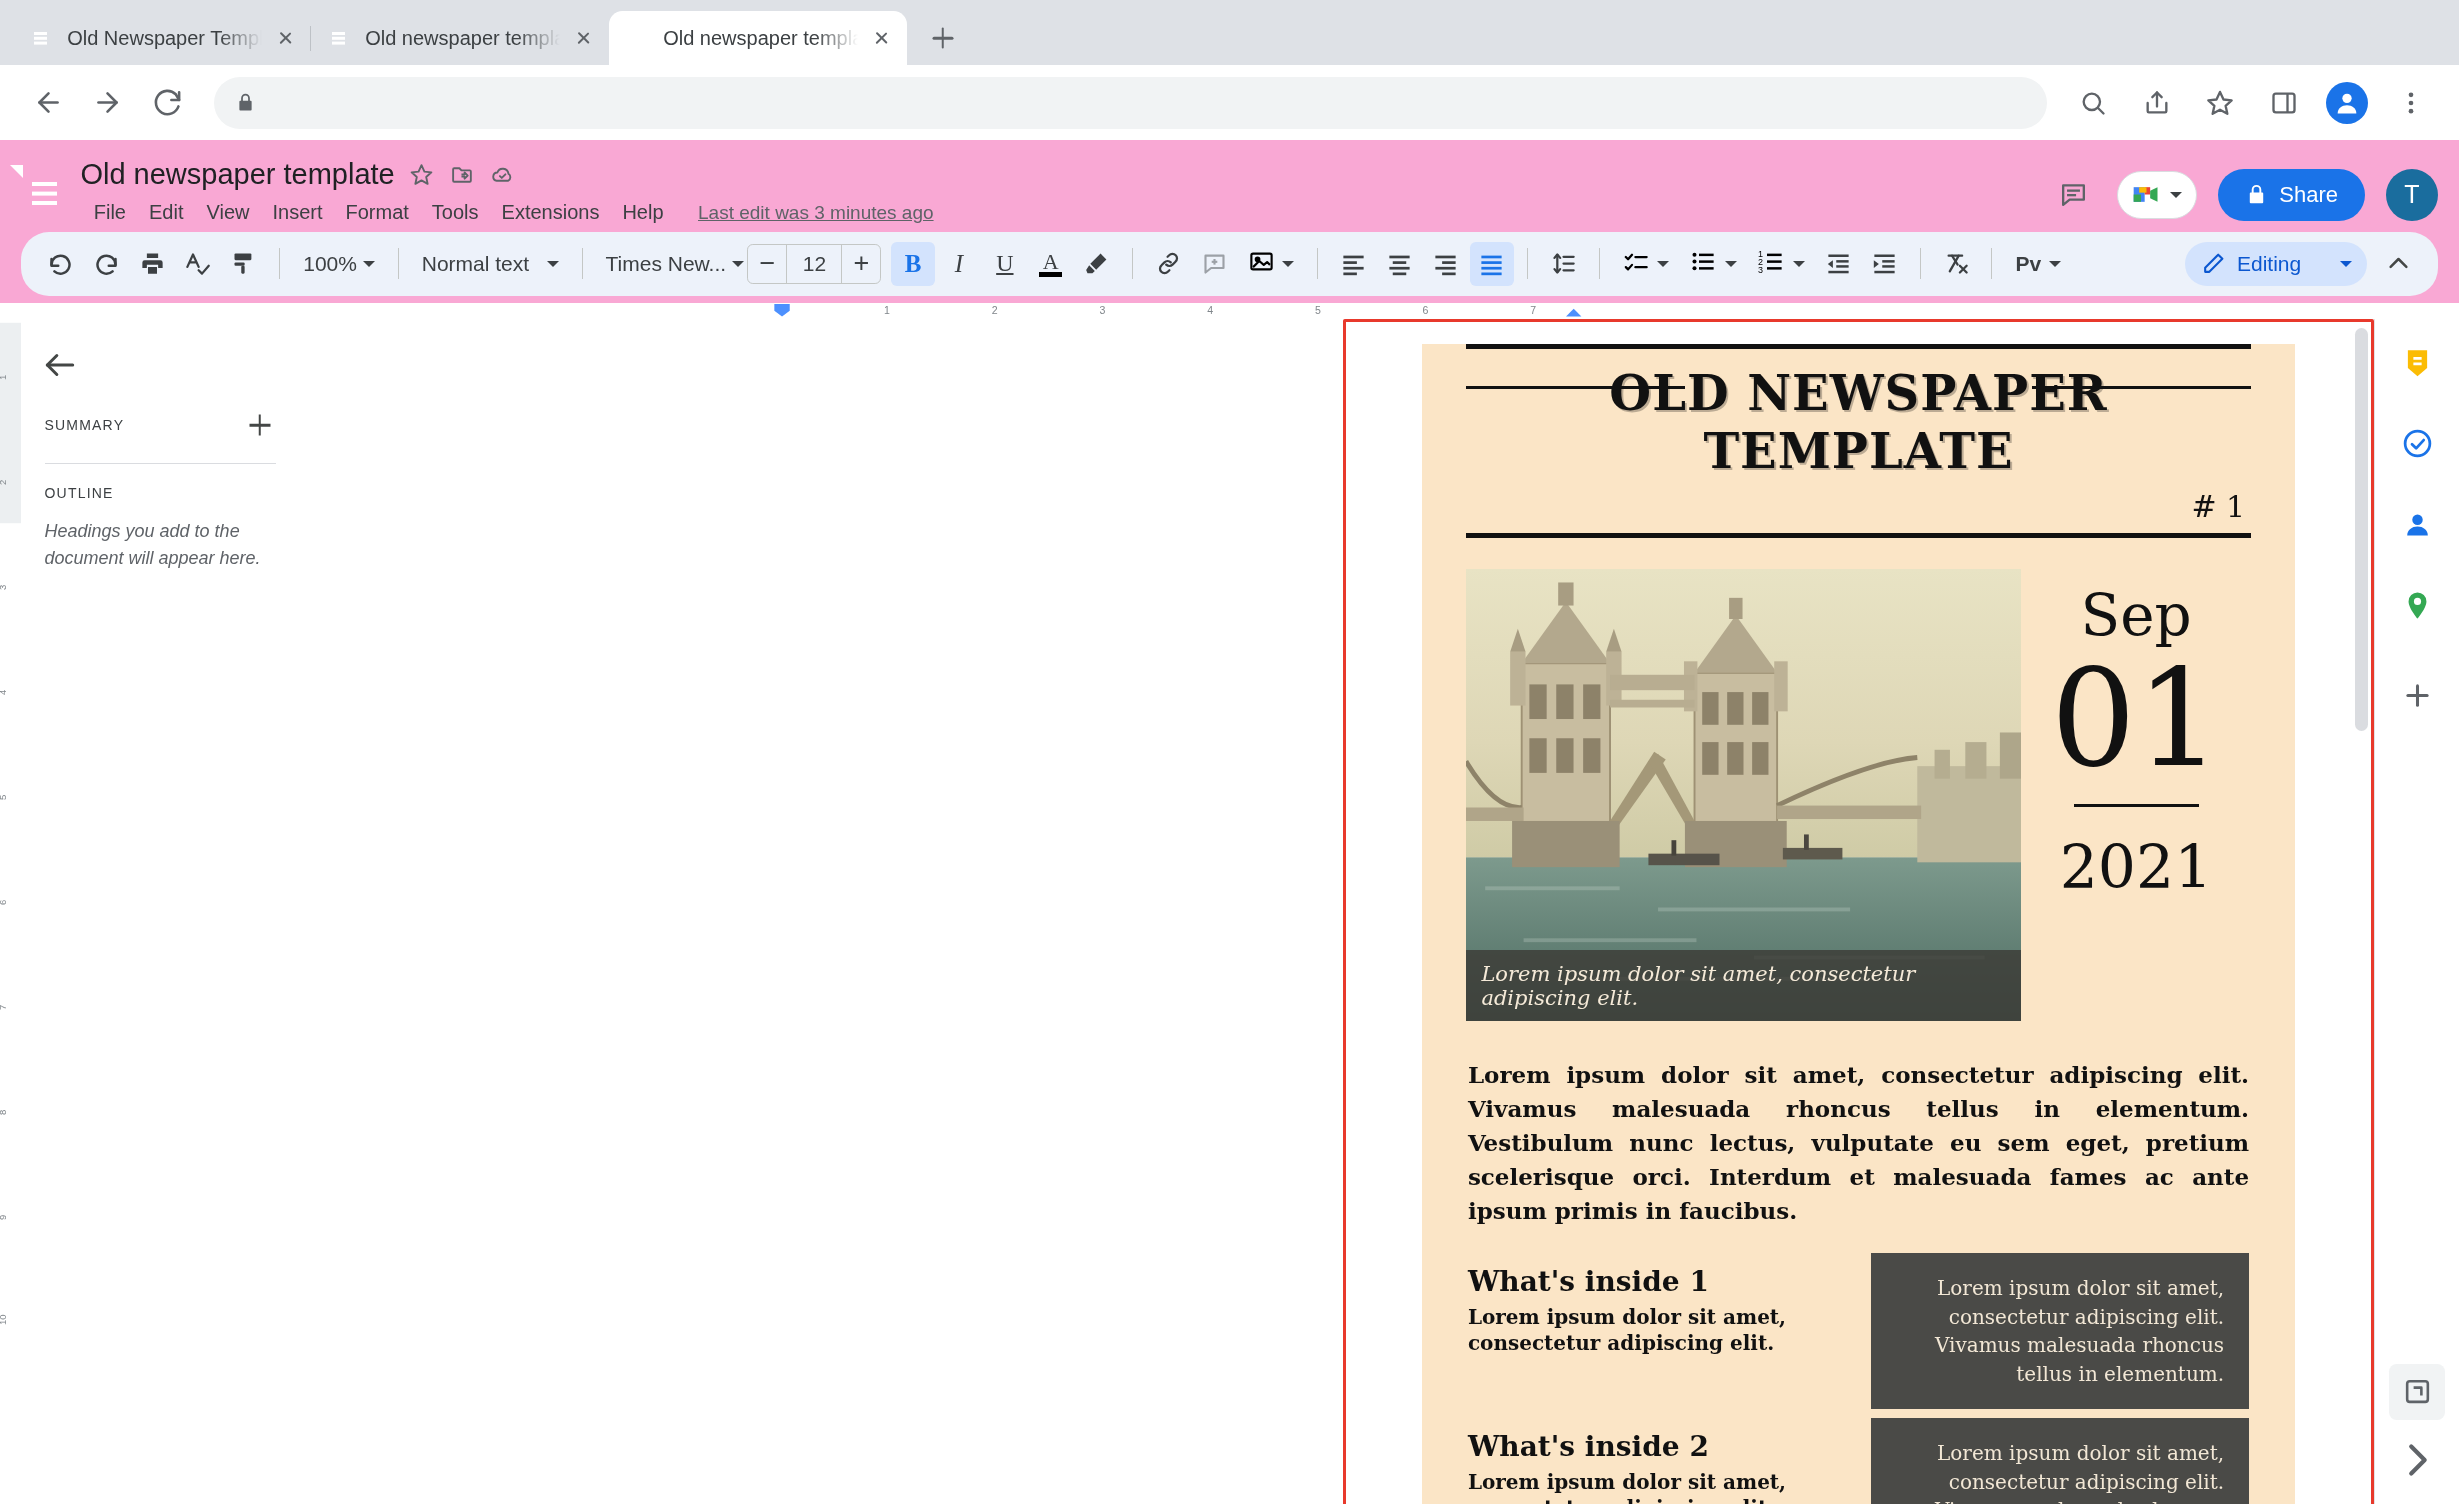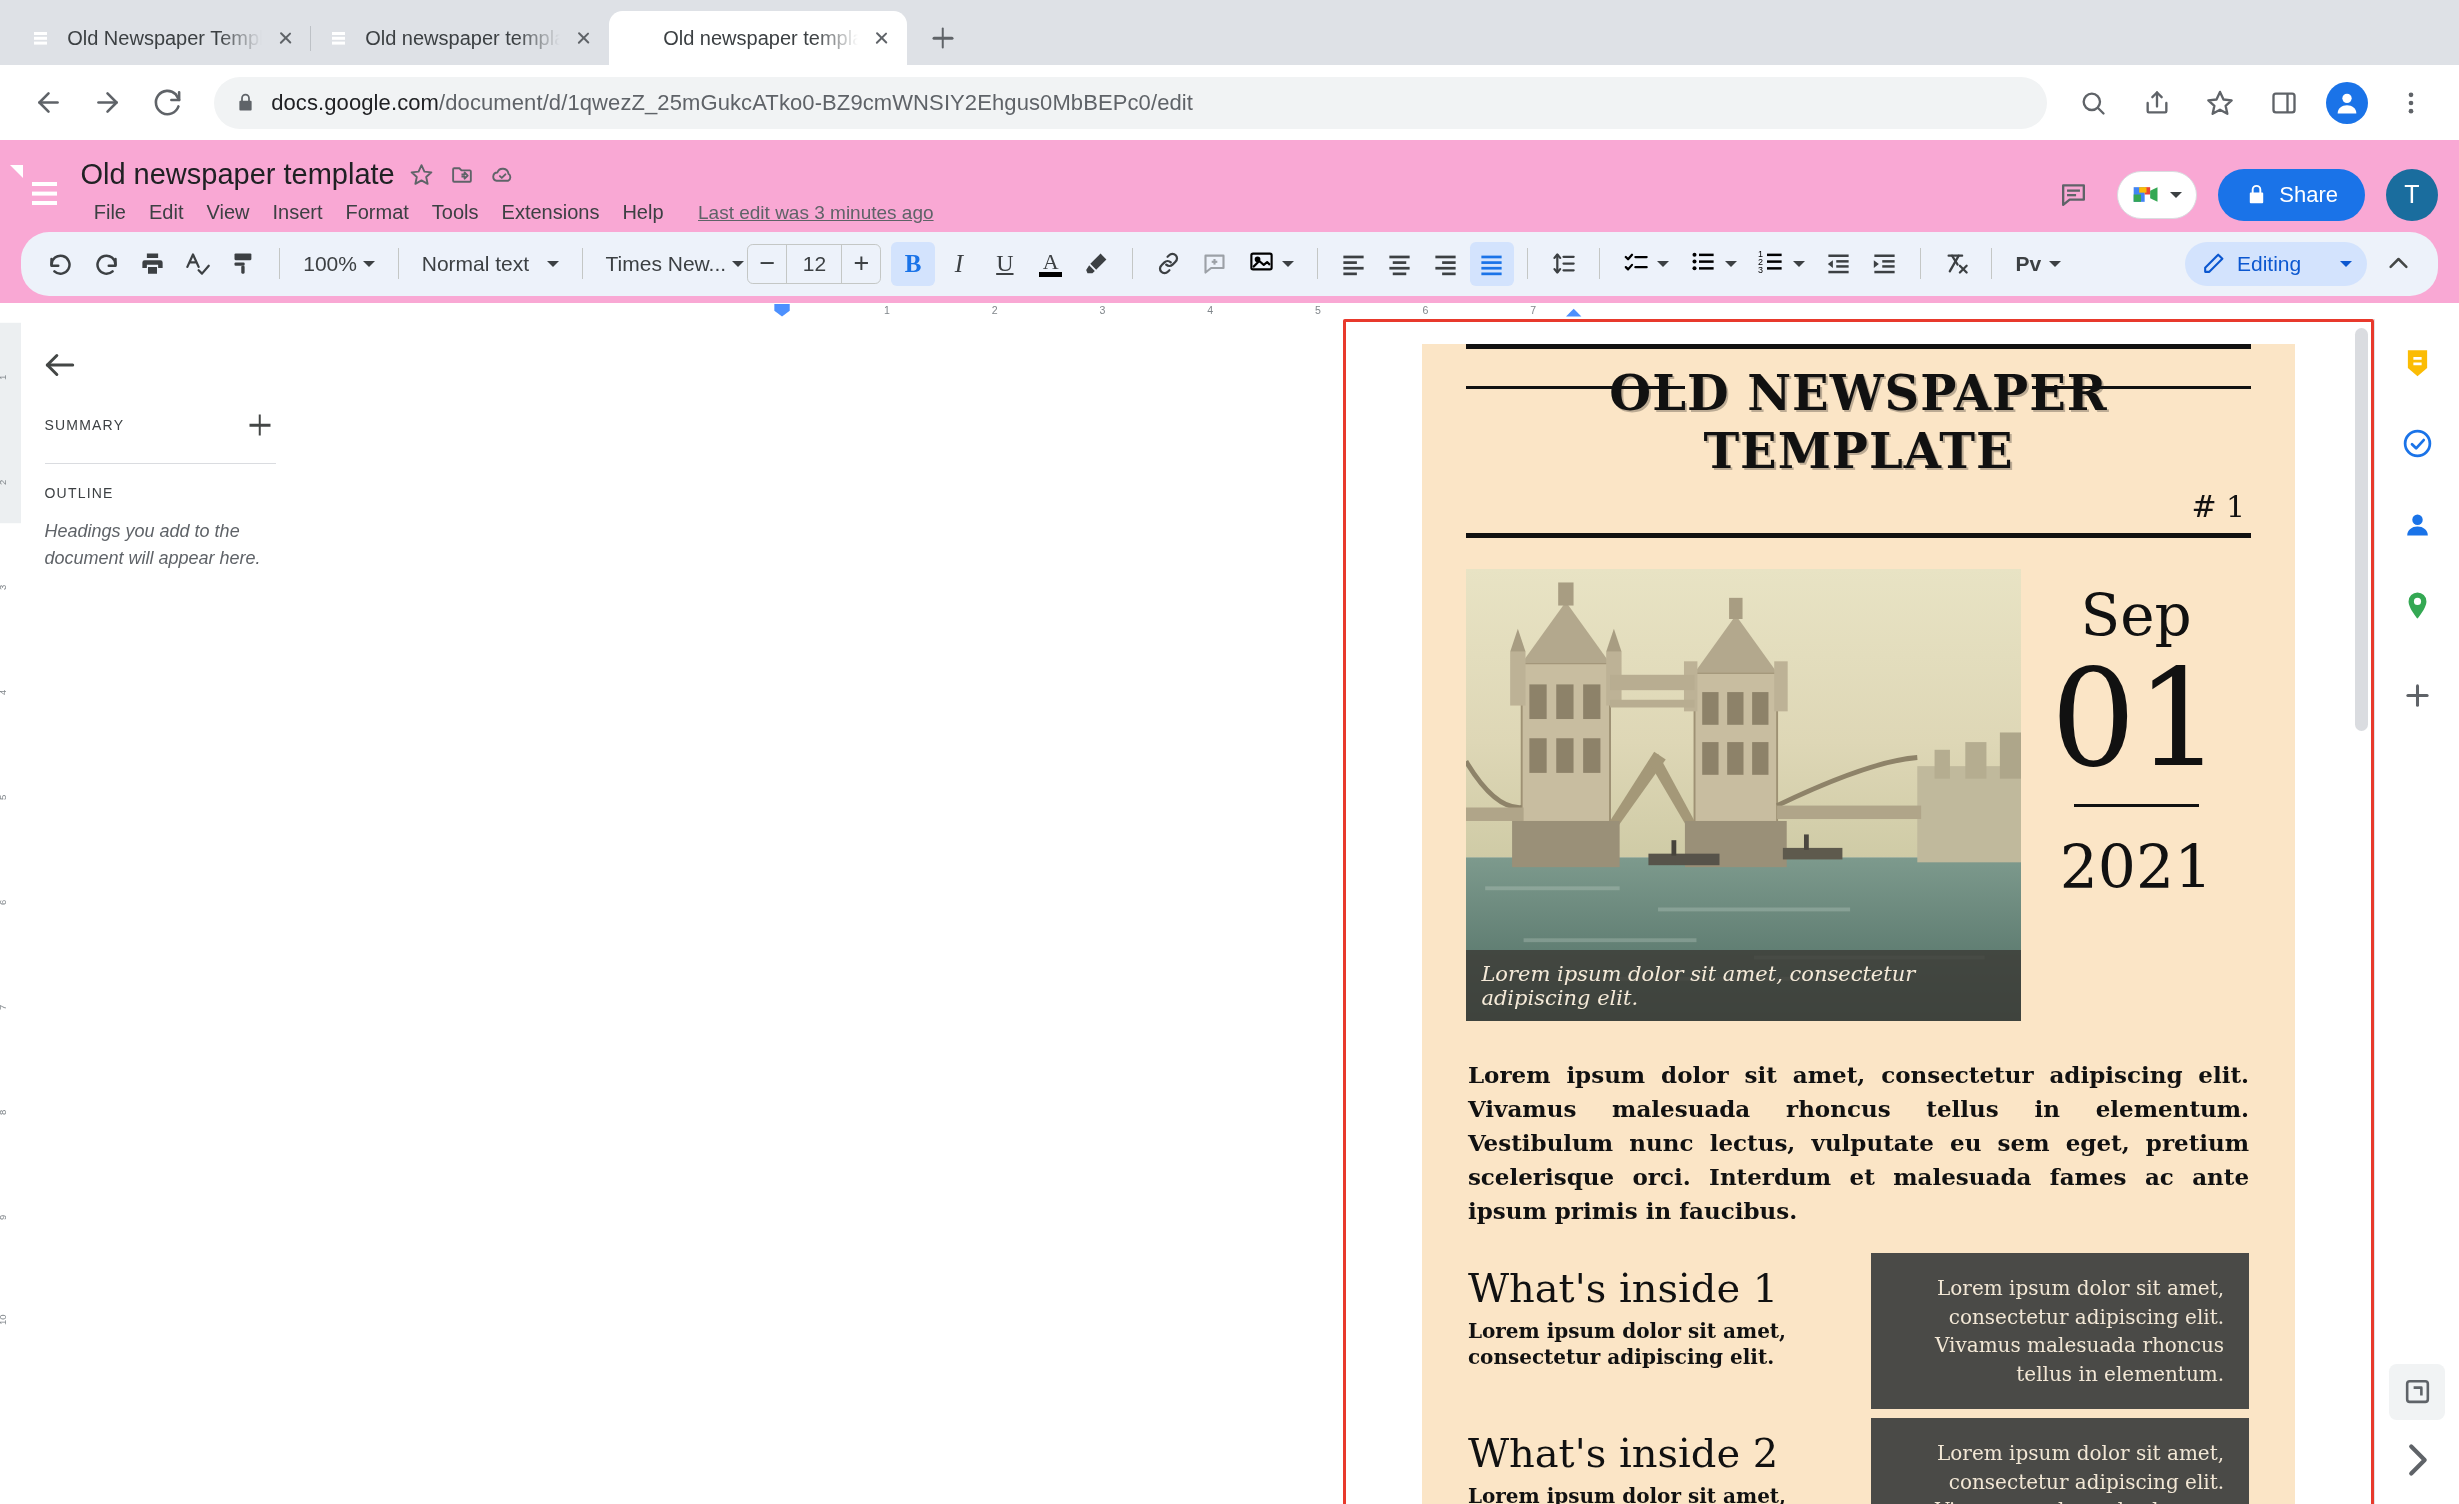--- a/index.html
+++ b/index.html
@@ -203,21 +203,21 @@
 
   .np-lead {
     font-family:"DejaVu Serif", serif; font-weight:700; font-size:23px; line-height:1.48;
     text-align:justify; color:#111; padding: 37px 1.9px 0 1.9px;
   }
 
   .np-inside { padding: 25px 1.9px 0 1.9px; display:flex; flex-direction:column; gap:0; }
   .np-row { display:flex; align-items:stretch; min-height:140px; }
   .np-row + .np-row { margin-top:9.6px; }
   .np-left { width:403px; flex:none; padding-right:23px; padding-top:11.5px;}
-  .np-h { font-family:"DejaVu Serif", serif; font-weight:400; font-size:40px; color:#111; line-height:1.18; }
+  .np-h { font-family:"DejaVu Serif", serif; font-weight:700; font-size:28px; color:#111; line-height:1.18; }
   .np-sub { font-family:"DejaVu Serif", serif; font-weight:700; font-size:20px; color:#111; line-height:1.32; padding-top:5.8px;}
   .np-card {
     flex:1; background:#4a4a47; color:#f2e7d5; font-family:"DejaVu Serif", serif; font-size:20px;
     line-height:1.42; text-align:right; padding: 21px 25px; display:flex; align-items:center; justify-content:flex-end;
   }
 
   
   .vscroll{ position:absolute; right:5.8px; top:9.6px; width:13.4px; bottom:9.6px; }
   .vscroll-thumb{ position:absolute; top:0; width:13.4px; height:403px; background:#dadce0; border-radius:6.7px; }
 
@@ -278,21 +278,20 @@
           <path d="M20.49 15a9 9 0 1 1-2.12-9.36L21 10"></path>
         </svg>
     </div>
 
     <div class="urlbox">
       <span class="lock">
         <svg viewBox="0 0 24 24" fill="#5f6368">
             <path d="M12 2a5 5 0 0 0-5 5v3H6a1 1 0 0 0-1 1v9a1 1 0 0 0 1 1h12a1 1 0 0 0 1-1v-9a1 1 0 0 0-1-1h-1V7a5 5 0 0 0-5-5zm-3 8V7a3 3 0 0 1 6 0v3H9z"></path>
           </svg>
       </span>
-      <span class="urltext"><b>docs.google.com</b><span>/document/d/1qwezZ_25mGukcATko0-BZ9cmWNSIY2Ehgus0MbBEPc0/edit</span></span>
     </div>
 
     <div class="omni-icons">
       <div class="navbtn">
         <svg viewBox="0 0 24 24" fill="none" stroke="currentColor" stroke-width="2" stroke-linecap="round">
             <circle cx="11" cy="11" r="7"></circle>
             <line x1="16.5" y1="16.5" x2="21" y2="21"></line>
           </svg>
       </div>
       <div class="navbtn">

